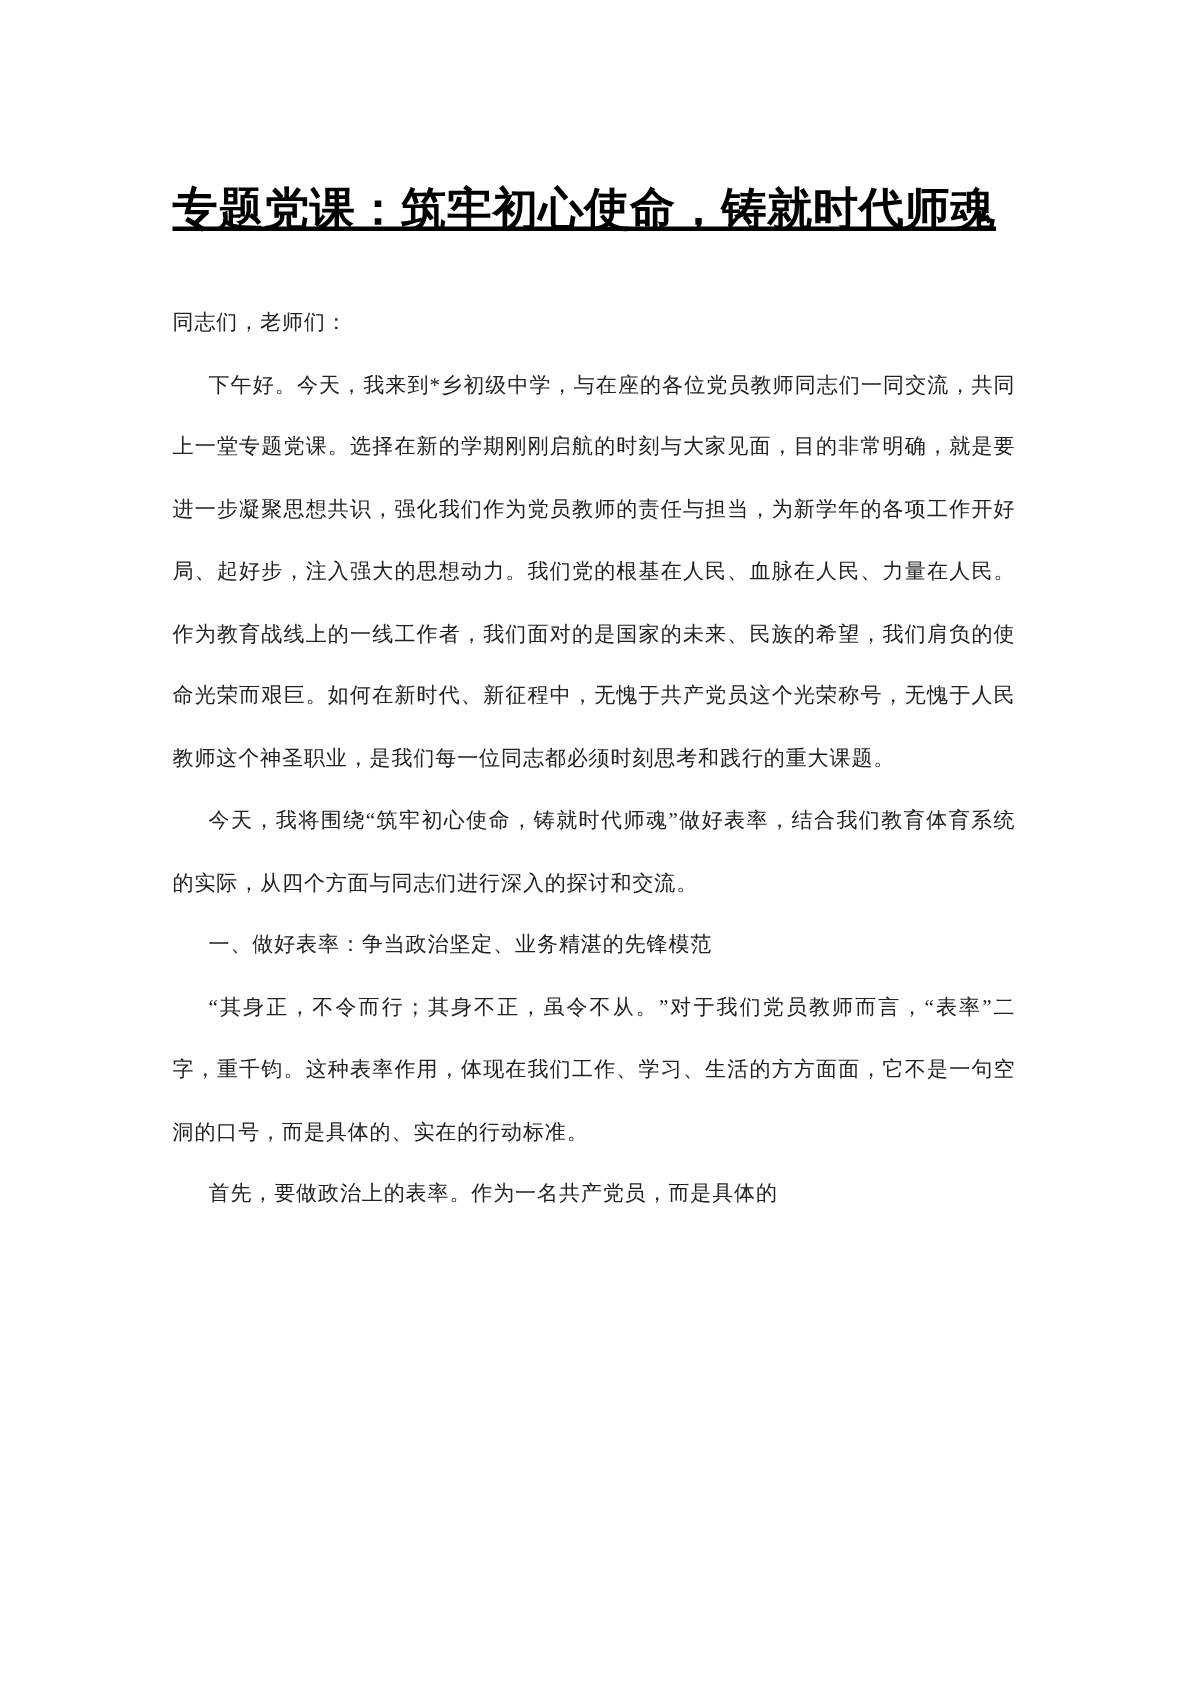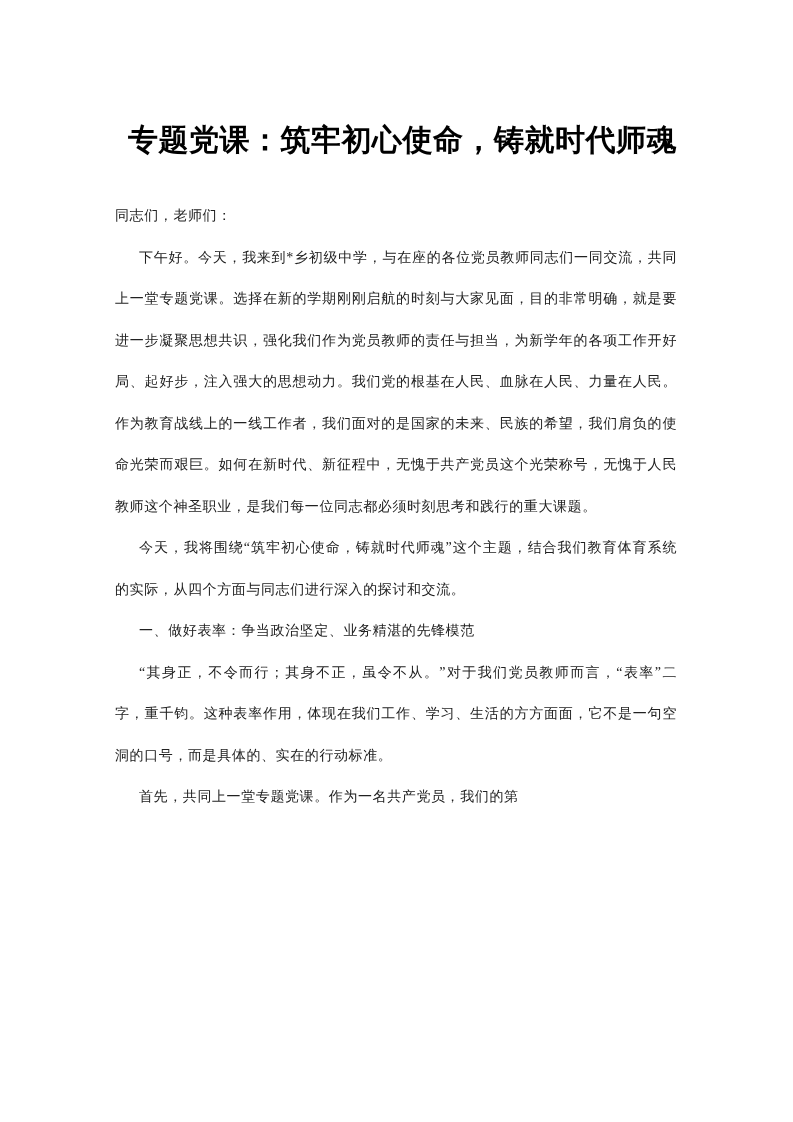--- a/index.html
+++ b/index.html
@@ -17,23 +17,24 @@
     font-family: "Liberation Serif", "DejaVu Serif", serif;
     color: #212121;
     overflow: hidden;
   }
   .doc-title {
     margin: 0 0 36px 0;
     font-size: 30px;
     line-height: 38px;
     font-weight: 700;
     color: #000000;
-    text-align: right;
+    text-align: left;
     letter-spacing: 0.5px;
     white-space: nowrap;
+    text-decoration: underline;
   }
   .doc-body p {
     margin: 0;
     font-size: 14px;
     line-height: 41.5px;
     letter-spacing: 0.6px;
     text-align: justify;
     text-justify: inter-character;
     word-break: break-all;
   }
@@ -48,21 +49,21 @@
 <body>
 
 <div class="page">
   <h1 class="doc-title">专题党课：筑牢初心使命，铸就时代师魂</h1>
 
   <div class="doc-body">
     <p class="salutation">同志们，老师们：</p>
 
     <p class="indent">下午好。今天，我来到*乡初级中学，与在座的各位党员教师同志们一同交流，共同上一堂专题党课。选择在新的学期刚刚启航的时刻与大家见面，目的非常明确，就是要进一步凝聚思想共识，强化我们作为党员教师的责任与担当，为新学年的各项工作开好局、起好步，注入强大的思想动力。我们党的根基在人民、血脉在人民、力量在人民。作为教育战线上的一线工作者，我们面对的是国家的未来、民族的希望，我们肩负的使命光荣而艰巨。如何在新时代、新征程中，无愧于共产党员这个光荣称号，无愧于人民教师这个神圣职业，是我们每一位同志都必须时刻思考和践行的重大课题。</p>
 
-    <p class="indent">今天，我将围绕“筑牢初心使命，铸就时代师魂”这个主题，结合我们教育体育系统的实际，从四个方面与同志们进行深入的探讨和交流。</p>
+    <p class="indent">今天，我将围绕“筑牢初心使命，铸就时代师魂”做好表率，结合我们教育体育系统的实际，从四个方面与同志们进行深入的探讨和交流。</p>
 
     <p class="indent">一、做好表率：争当政治坚定、业务精湛的先锋模范</p>
 
     <p class="indent">“其身正，不令而行；其身不正，虽令不从。”对于我们党员教师而言，“表率”二字，重千钧。这种表率作用，体现在我们工作、学习、生活的方方面面，它不是一句空洞的口号，而是具体的、实在的行动标准。</p>
 
-    <p class="indent">首先，共同上一堂专题党课。作为一名共产党员，我们的第</p>
+    <p class="indent">首先，要做政治上的表率。作为一名共产党员，而是具体的</p>
   </div>
 </div>
 
 </body></html>

